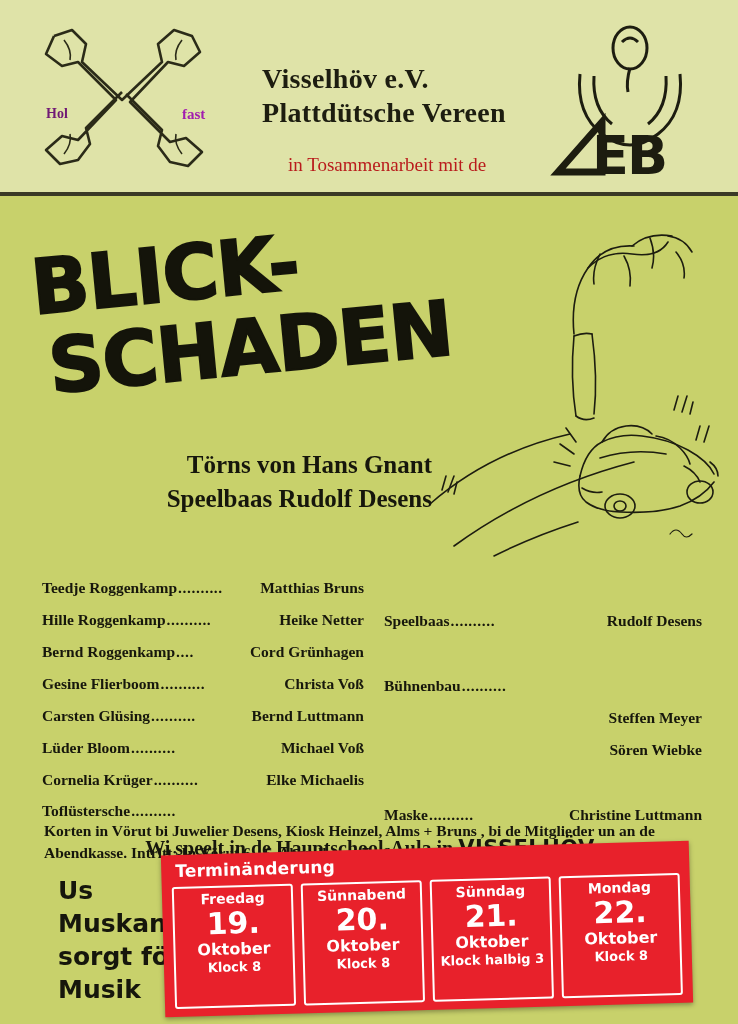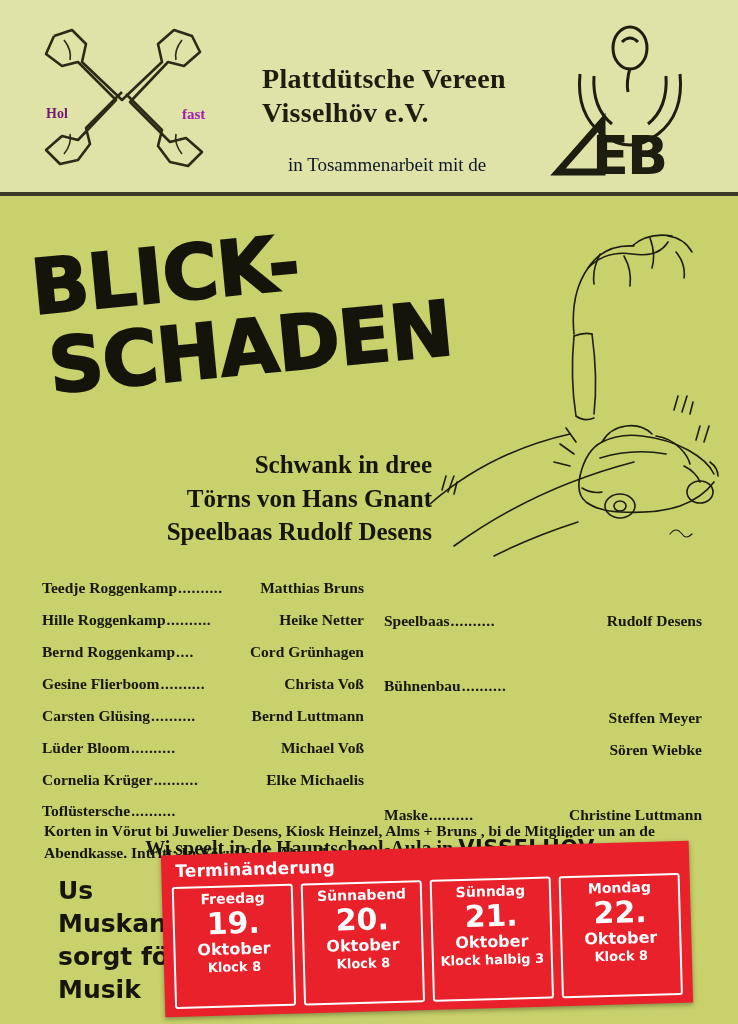--- a/index.html
+++ b/index.html
@@ -65,21 +65,21 @@
     line-height: 1.22;
     color: #1d1d10;
     letter-spacing: 0.3px;
   }
   .header-sub {
     position: absolute;
     left: 288px;
     top: 154px;
     font-family: "Liberation Serif", serif;
     font-size: 19px;
-    color: #0f172a;
+    color: #b91c1c;
   }
   .leb-logo {
     position: absolute;
     right: 28px;
     top: 22px;
     width: 160px;
     height: 160px;
   }
 
   
@@ -282,22 +282,22 @@
           <path d="M148 18 q-8 10 -6 20" stroke-width="1.6"></path>
           <path d="M30 132 q8 -10 6 -20" stroke-width="1.6"></path>
           <path d="M148 132 q-8 -10 -6 -20" stroke-width="1.6"></path>
         </g>
       </svg>
       <div class="logo-x-text-left">Hol</div>
       <div class="logo-x-text-right">fast</div>
     </div>
 
     <div class="header-title">
+      <div>Visselhöv e.V.</div>
       <div>Plattdütsche Vereen</div>
-      <div>Visselhöv e.V.</div>
     </div>
 
     <div class="header-sub">in Tosammenarbeit mit de</div>
 
     <div class="leb-logo">
       <svg viewBox="0 0 160 160" width="160" height="160" aria-hidden="true">
         <g fill="none" stroke="#1d1d10" stroke-width="3">
           <ellipse cx="80" cy="26" rx="17" ry="21"></ellipse>
           <path d="M72 20 q8 -8 16 0"></path>
           <path d="M80 46 q-4 14 -2 24"></path>
@@ -356,21 +356,20 @@
       </g>
     </svg>
   </div>
 
   <div class="title-wrap">
     <div class="title-line one">BLICK-</div>
     <div class="title-line two">SCHADEN</div>
   </div>
 
   <div class="subtitle">
-    <div>Schwank in dree</div>
     <div>Törns von Hans Gnant</div>
     <div>Speelbaas Rudolf Desens</div>
   </div>
 
   <div class="cast left">
     <div class="cast-row">
       <span class="nm">Teedje Roggenkamp</span>
       <span class="dots">..........</span>
       <span class="vl">Matthias Bruns</span>
     </div>

